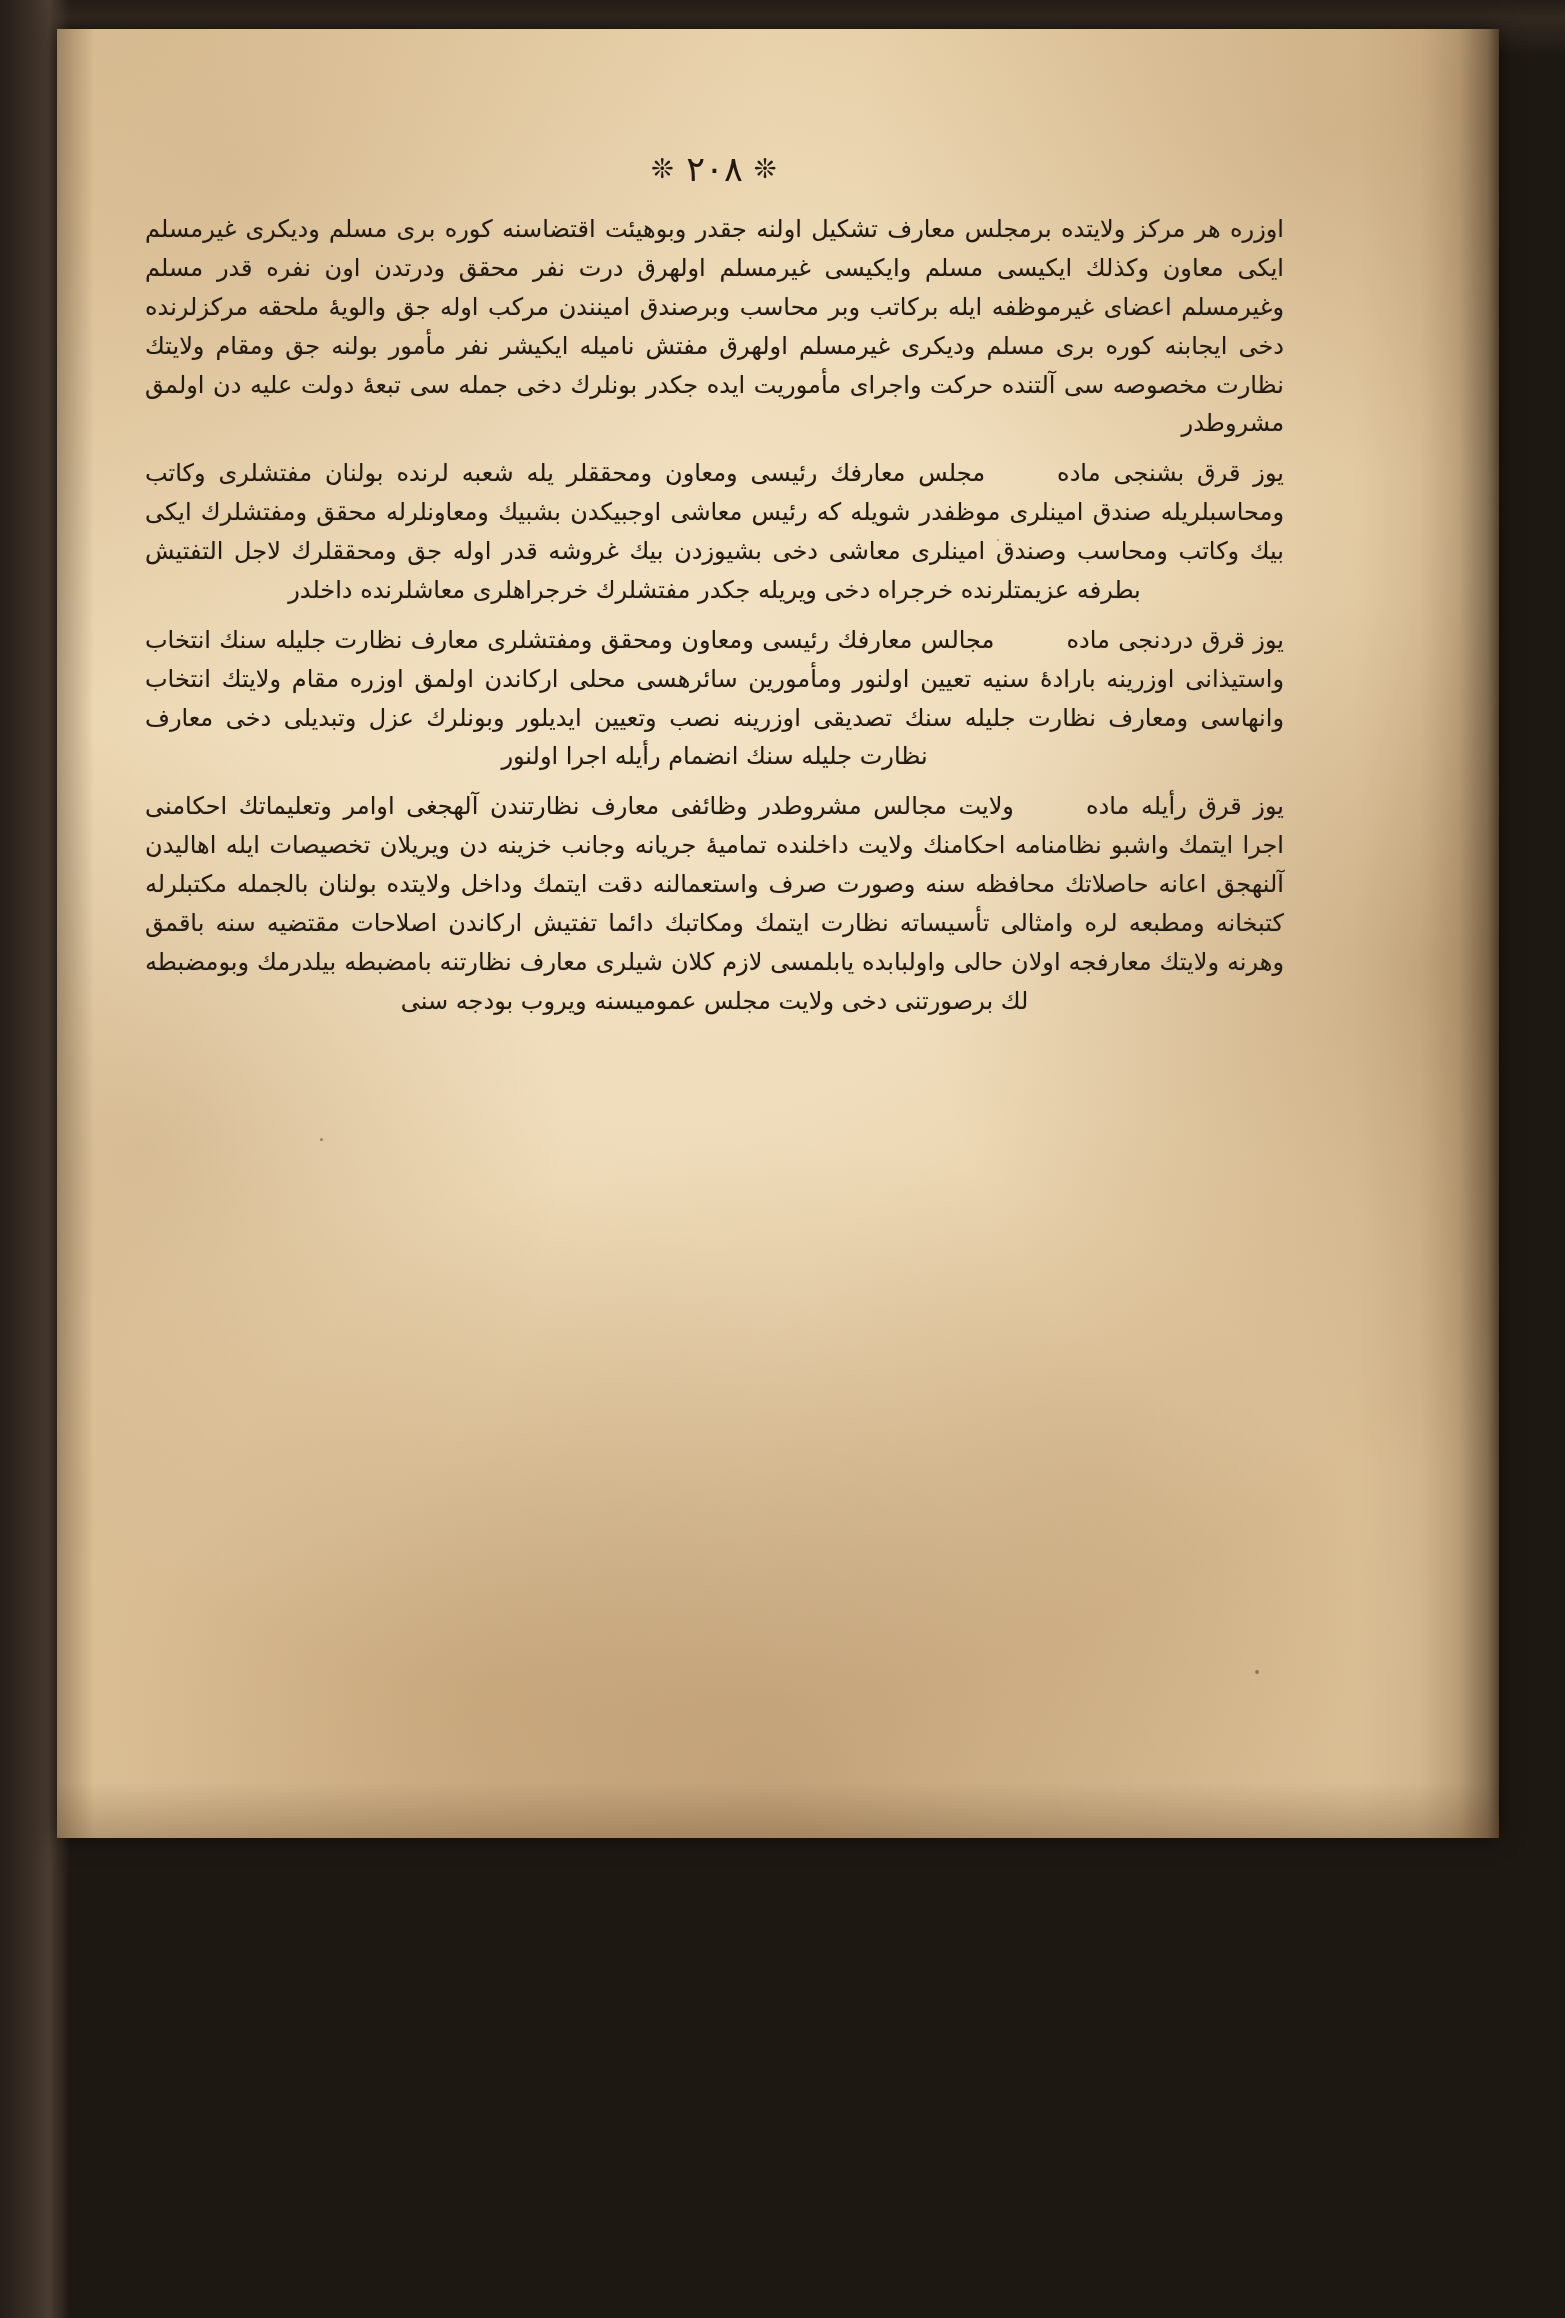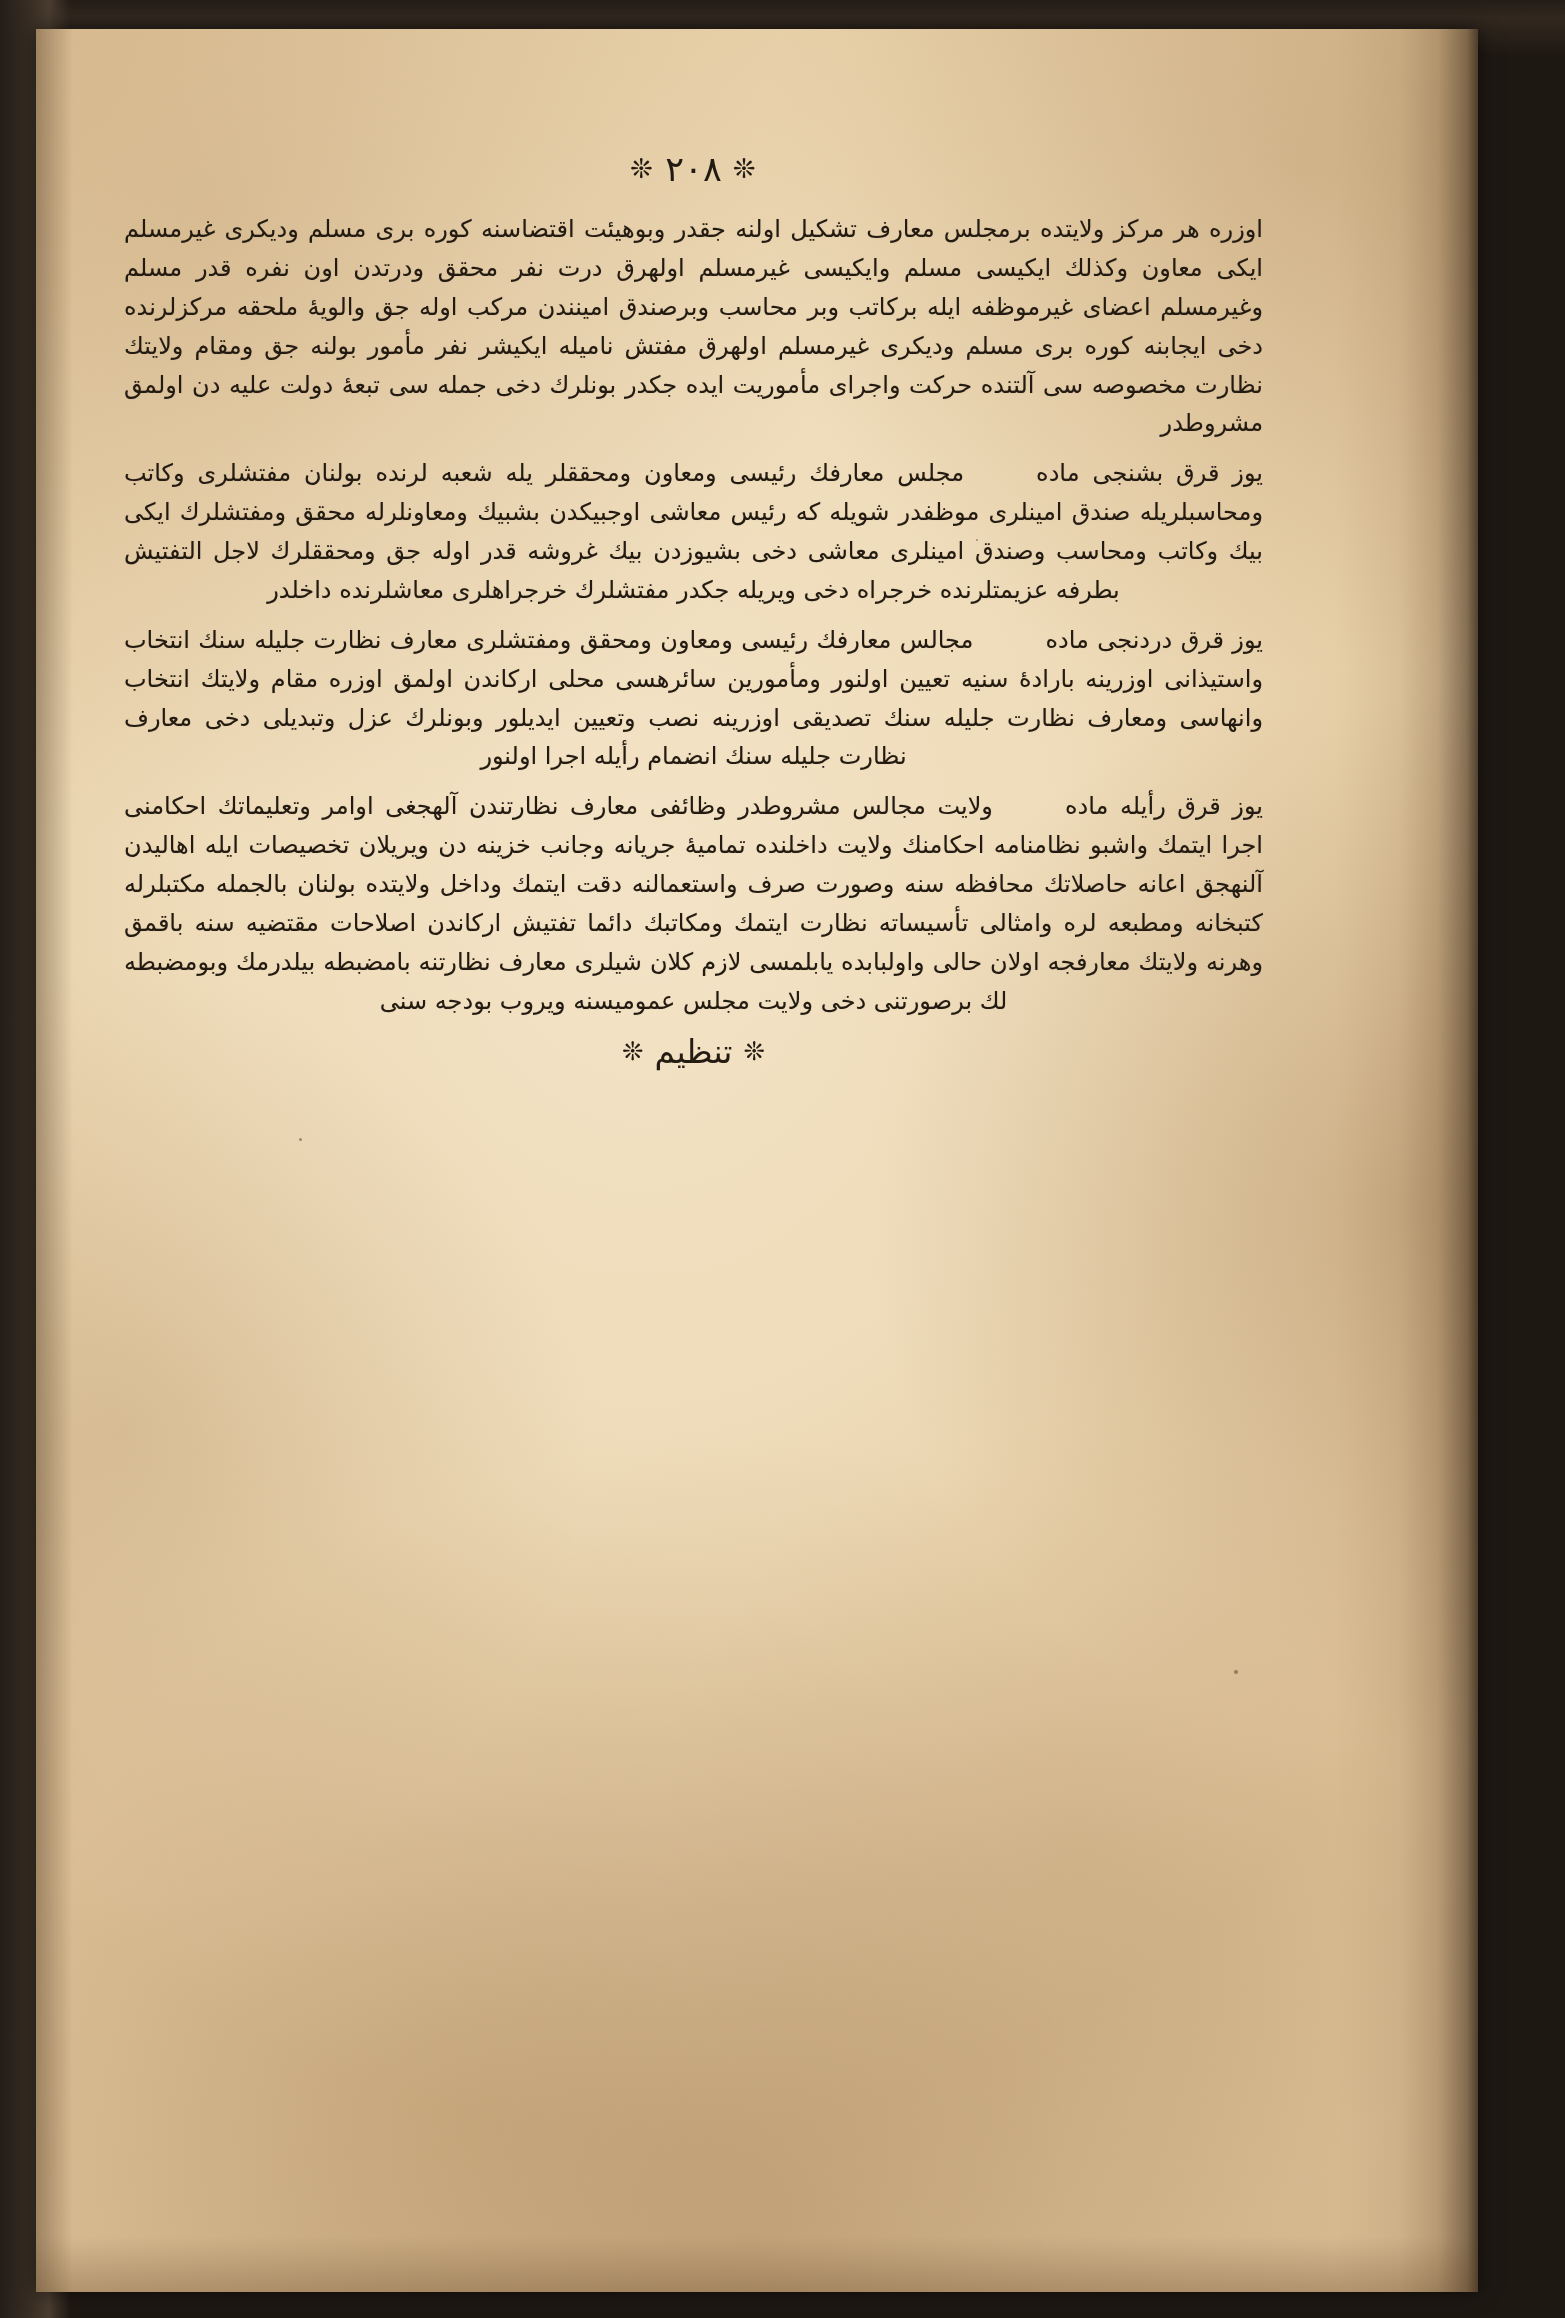--- a/index.html
+++ b/index.html
@@ -29,24 +29,24 @@
     inset: 0;
     background:
       linear-gradient(90deg, #241c16 0px, #2e251e 14.3px, #3a2f25 32px, #4a3c30 49px, rgba(74,60,48,0) 70px),
       linear-gradient(180deg, #241c16 0px, #32281f 17.5px, rgba(50,40,31,0) 56px),
       #1e1813;
   }
 
   
   .leaf {
     position: absolute;
-    left: 36px;
+    left: 57px;
     top: 29px;
     width: 1442px;
-    height: 2263px;
+    height: 1809px;
     background:
       radial-gradient(ellipse 70% 55% at 42% 38%, #f3e3c6 0%, #efdcba 42%, #e7d0a9 72%, #dcc096 100%);
     box-shadow: 0 0 19px rgba(0,0,0,0.55);
   }
 
   
   .foxing {
     position: absolute;
     inset: 0;
     pointer-events: none;
@@ -208,23 +208,20 @@
         <span>آلهجغى اوامر وتعليماتك احكامنى اجرا ايتمك واشبو نظامنامه احكامنك</span>
         <span>ولايت داخلنده تماميهٔ جريانه وجانب خزينه دن ويريلان تخصيصات</span>
         <span>ايله اهاليدن آلنهجق اعانه حاصلاتك محافظه سنه وصورت صرف</span>
         <span>واستعمالنه دقت ايتمك وداخل ولايتده بولنان بالجمله مكتبلرله كتبخانه</span>
         <span>ومطبعه لره وامثالى تأسيساته نظارت ايتمك ومكاتبك دائما تفتيش اركاندن</span>
         <span>اصلاحات مقتضيه سنه باقمق وهرنه ولايتك معارفجه اولان حالى</span>
         <span>واولبابده يابلمسى لازم كلان شيلرى معارف نظارتنه بامضبطه بيلدرمك</span>
         <span>وبومضبطه لك برصورتنى دخى ولايت مجلس عموميسنه ويروب بودجه سنى</span>
       </p>
 
-      <div class="closing">
-        <span class="orn">❊</span><span>تنظيم</span><span class="orn">❊</span>
-      </div>
 
     </div>
 
     <div class="gutter"></div>
     <div class="edge-bottom"></div>
 
     <div class="speck" style="left:1198px;top:1641px;width:4px;height:4px;"></div>
     <div class="speck" style="left:263px;top:1109px;width:3.2px;height:3.2px;"></div>
     <div class="speck" style="left:940px;top:510px;width:2.4px;height:2.4px;"></div>
   </div>

